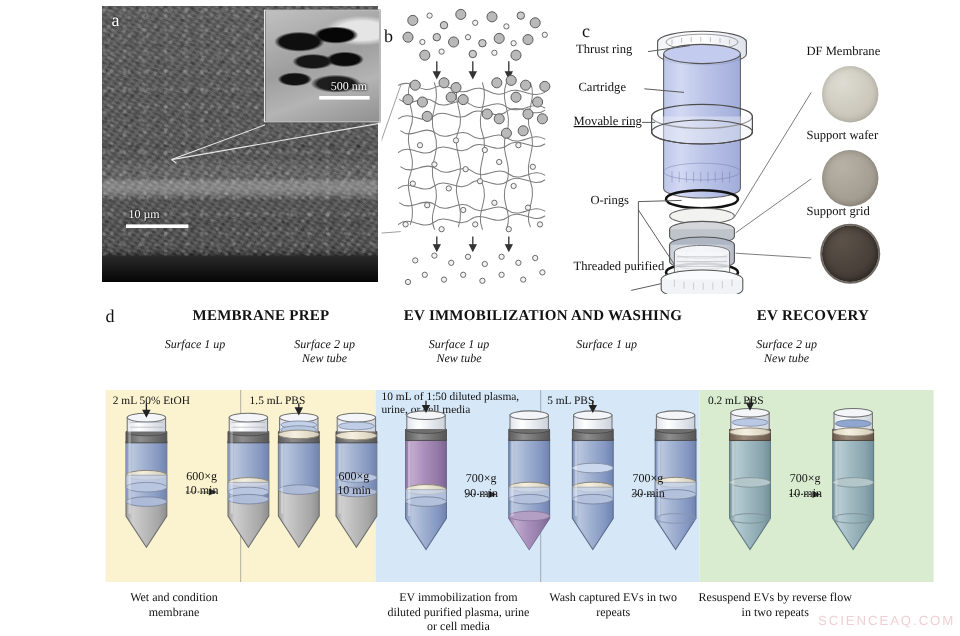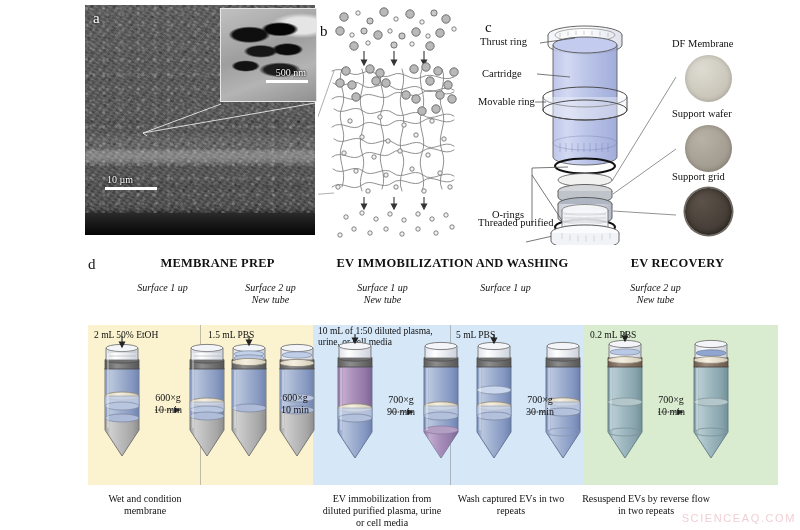--- a/index.html
+++ b/index.html
@@ -376,22 +376,22 @@
         <path d="M133,206 L196,210"></path>
       </g>
 
       <g stroke="#555" stroke-width=".8" fill="none">
         <path d="M52,163 L52,196 L52,220"></path>
       </g>
     </svg>
 
     <span class="abs clabel" style="left:0px;top:31px;">Thrust ring</span>
     <span class="abs clabel" style="left:2px;top:63px;">Cartridge</span>
-    <span class="abs clabel" style="left:-2px;top:91px;">Movable ring</span>
-    <span class="abs clabel" style="left:12px;top:157px;margin-top:47px;">O-rings</span>
+    <span class="abs clabel" style="left:-2px;top:91px;text-decoration:underline;">Movable ring</span>
+    <span class="abs clabel" style="left:12px;top:157px;">O-rings</span>
     <span class="abs clabel" style="left:-2px;top:212px;">Threaded  purified</span>
 
     <svg class="abs" style="left:0;top:0;width:320px;height:240px;pointer-events:none;" viewBox="0 0 320 240">
       <g>
         <ellipse cx="105" cy="205" rx="23" ry="5.5" fill="#f6f7fa" stroke="#666" stroke-width=".8" opacity=".9"></ellipse>
         <path d="M82,205 L82,224 A23,5.5 0 0 0 128,224 L128,205" fill="rgba(246,247,250,.85)" stroke="#666" stroke-width=".8"></path>
         <g stroke="#a9adb6" stroke-width=".5">
           <path d="M84,209 L126,209"></path>
             <path d="M84,213 L126,213"></path>
           <path d="M84,217 L126,217"></path>

